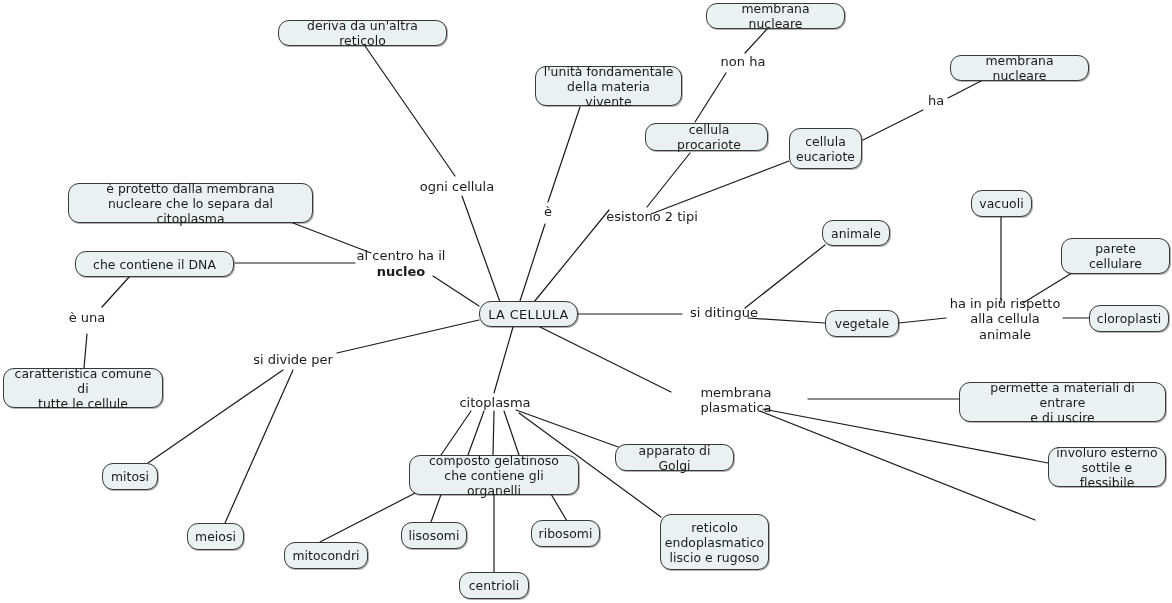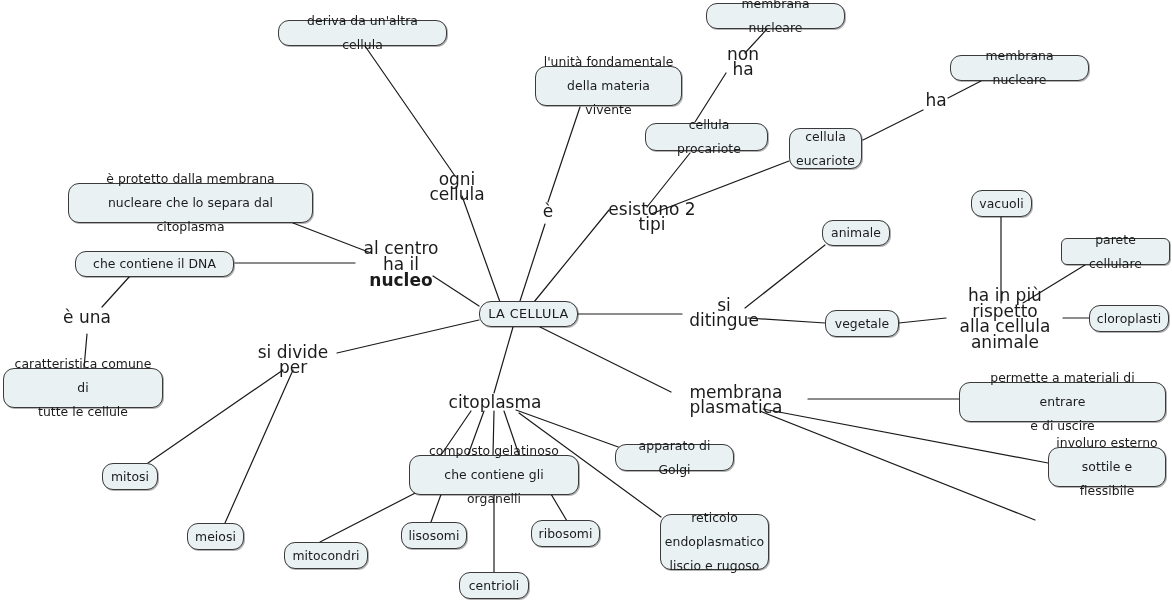--- a/index.html
+++ b/index.html
@@ -29,40 +29,40 @@
     box-sizing: border-box;
     display: flex;
     align-items: center;
     justify-content: center;
     text-align: center;
     background: #e9f1f3;
     border: 1px solid #3a3a3a;
     border-radius: 11px;
     color: #1b1b1b;
     font-size: 12.4px;
-    line-height: 24px;
+    line-height: 15px;
     letter-spacing: 0.05px;
     padding: 2px 7px;
     box-shadow: 1px 1px 0 rgba(0,0,0,0.30);
     white-space: pre-line;
   }
   .node.root {
     font-size: 12.8px;
     letter-spacing: 0.4px;
     border-radius: 12px;
   }
   .label {
     position: absolute;
     box-sizing: border-box;
     display: flex;
     align-items: center;
     justify-content: center;
     text-align: center;
     color: #1b1b1b;
-    font-size: 17px;
+    font-size: 13px;
     line-height: 15.5px;
     background: transparent;
     border: none;
     white-space: pre-line;
   }
   .label b {
     font-weight: bold;
   }
 </style>
 </head>
@@ -141,21 +141,21 @@
 
       <line x1="808" y1="399" x2="960" y2="399"></line>
 
       <line x1="763" y1="409" x2="1048" y2="463"></line>
 
       <line x1="760" y1="411" x2="1035" y2="520"></line>
     </g>
   </svg>
 
   <div class="node" style="left:278px; top:20px; width:169px; height:26px;">
-    <span>deriva da un'altra cellula</span>
+    <span>deriva da un'altra reticolo</span>
   </div>
 
   <div class="node" style="left:535px; top:66px; width:147px; height:40px;">
     <span>l'unità fondamentale
 della materia vivente</span>
   </div>
 
   <div class="node" style="left:706px; top:3px; width:139px; height:26px;">
     <span>membrana nucleare</span>
   </div>
@@ -200,21 +200,21 @@
   </div>
 
   <div class="node" style="left:825px; top:310px; width:74px; height:27px;">
     <span>vegetale</span>
   </div>
 
   <div class="node" style="left:971px; top:190px; width:61px; height:27px;">
     <span>vacuoli</span>
   </div>
 
-  <div class="node" style="left:1061px; top:238px; width:109px; height:27px;border-radius:6px;">
+  <div class="node" style="left:1061px; top:238px; width:109px; height:36px;">
     <span>parete cellulare</span>
   </div>
 
   <div class="node" style="left:1089px; top:305px; width:80px; height:27px;">
     <span>cloroplasti</span>
   </div>
 
   <div class="node" style="left:409px; top:455px; width:170px; height:40px;">
     <span>composto gelatinoso
 che contiene gli organelli</span>

